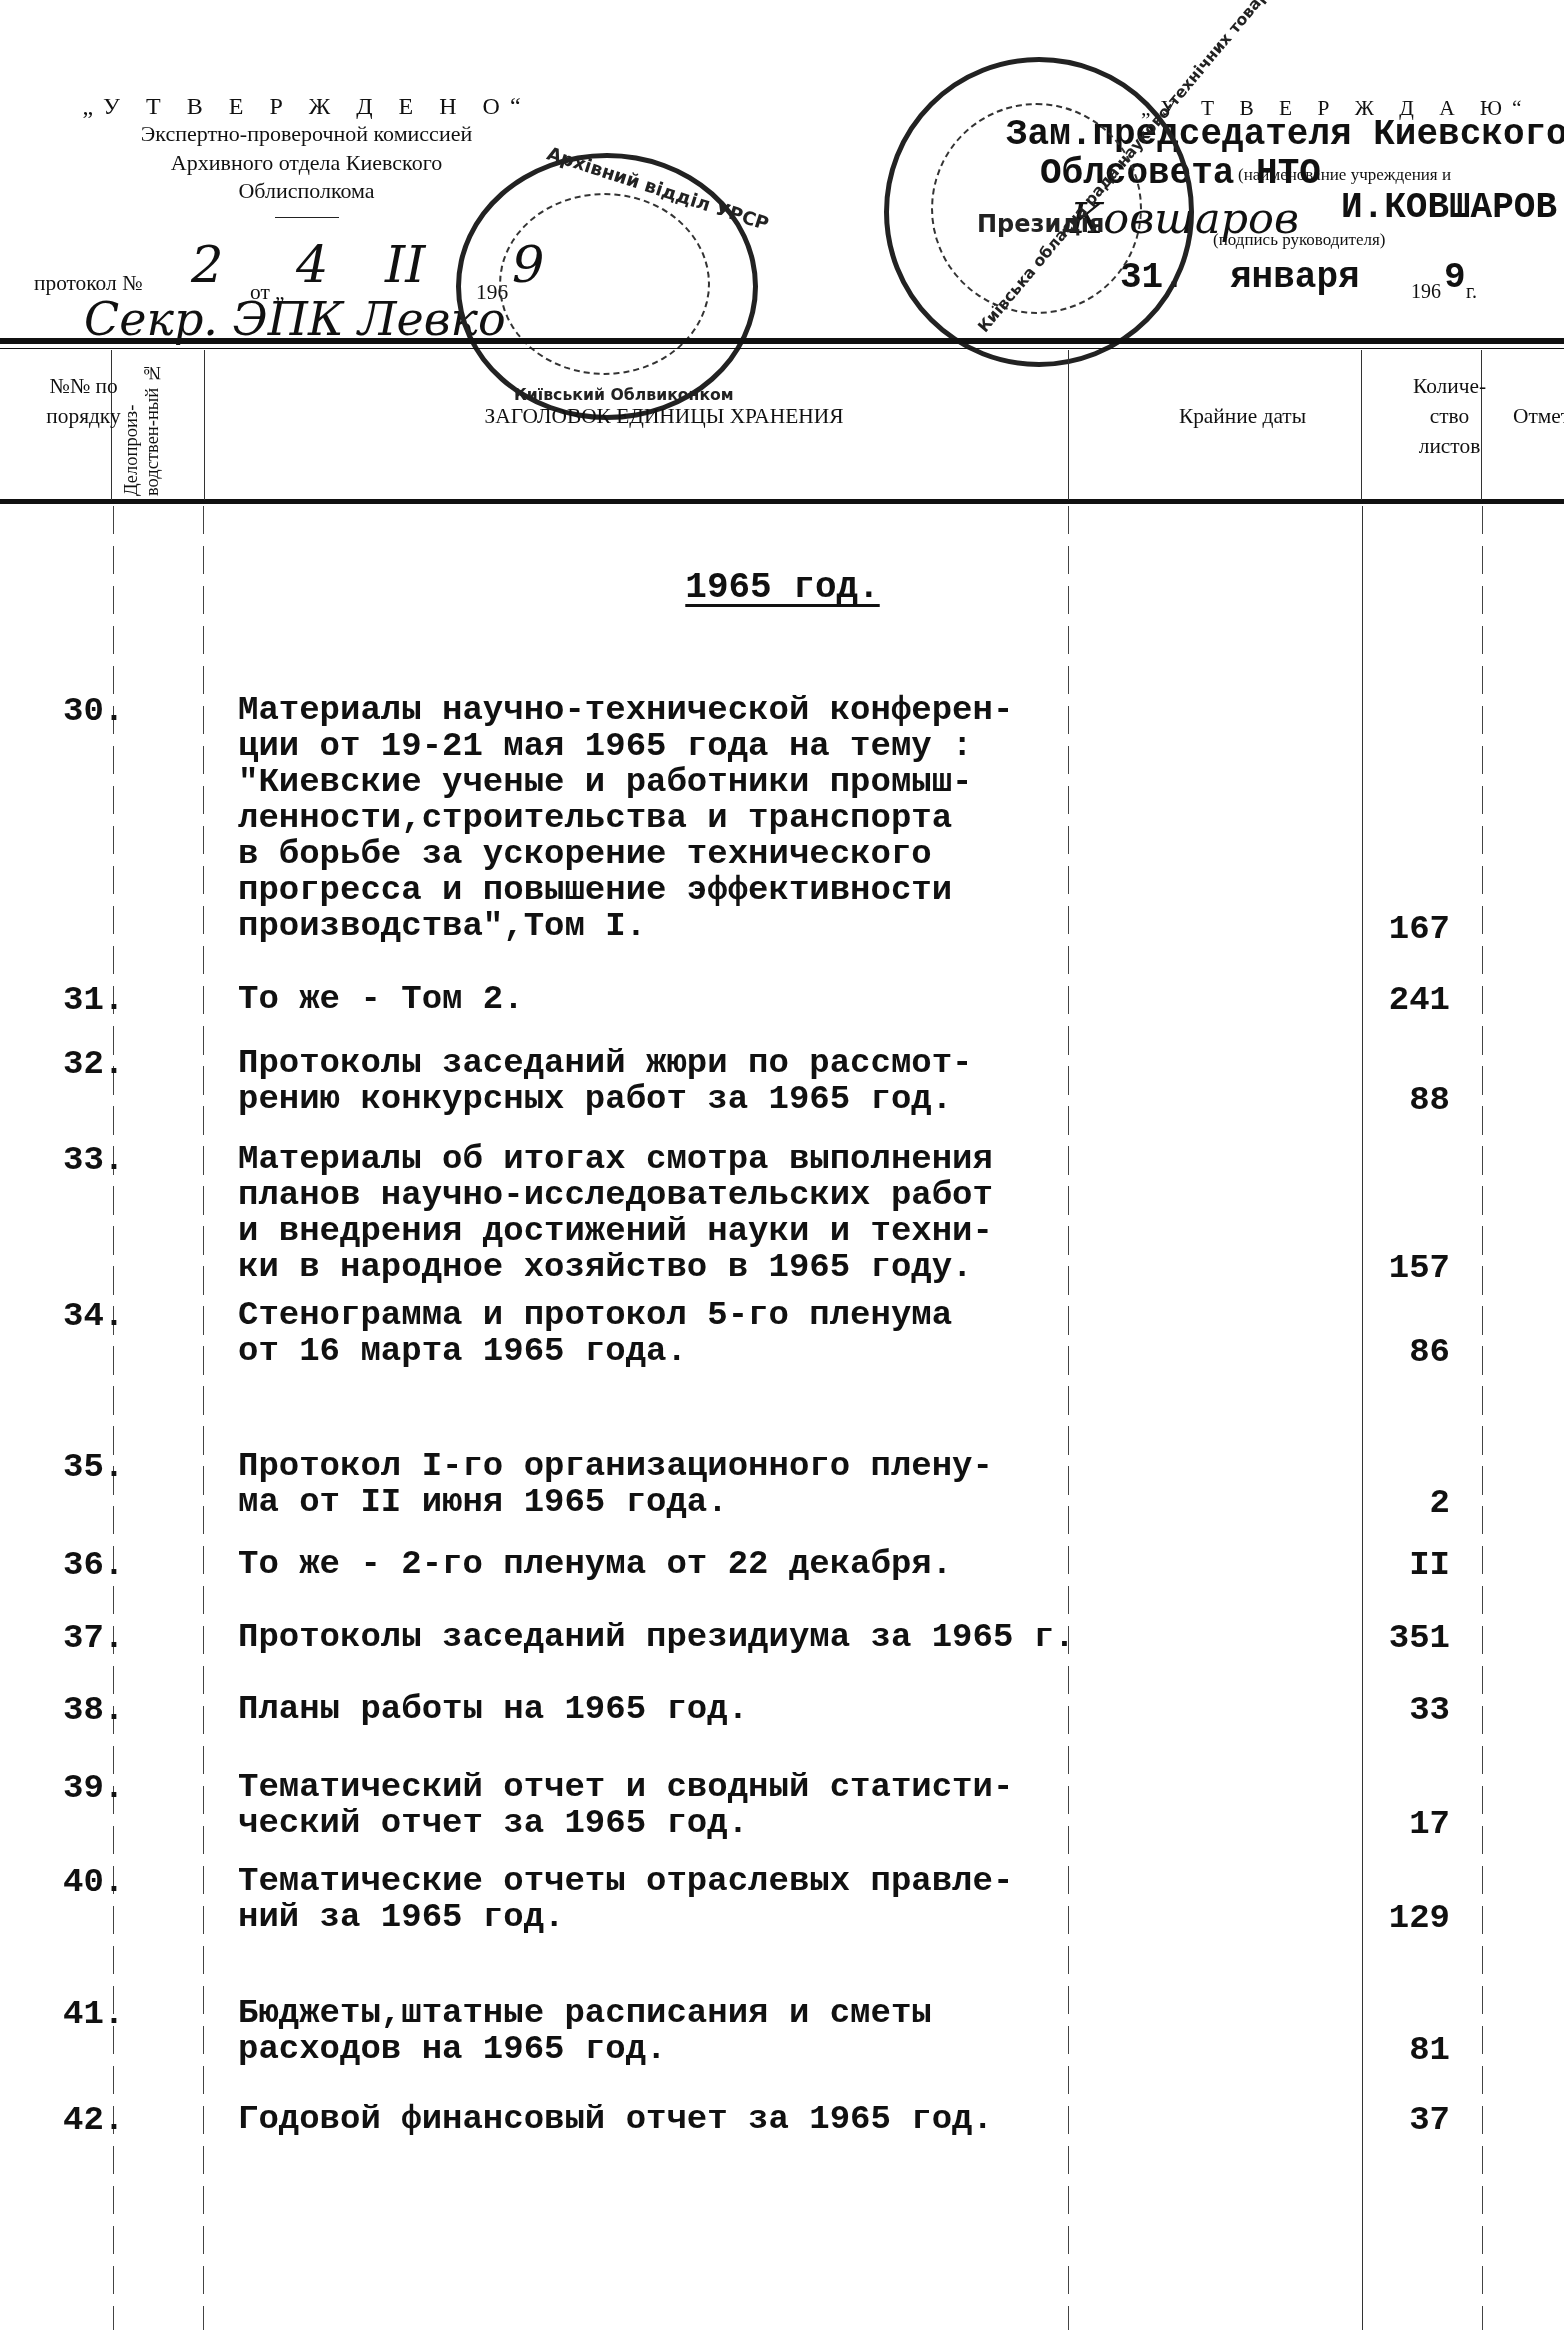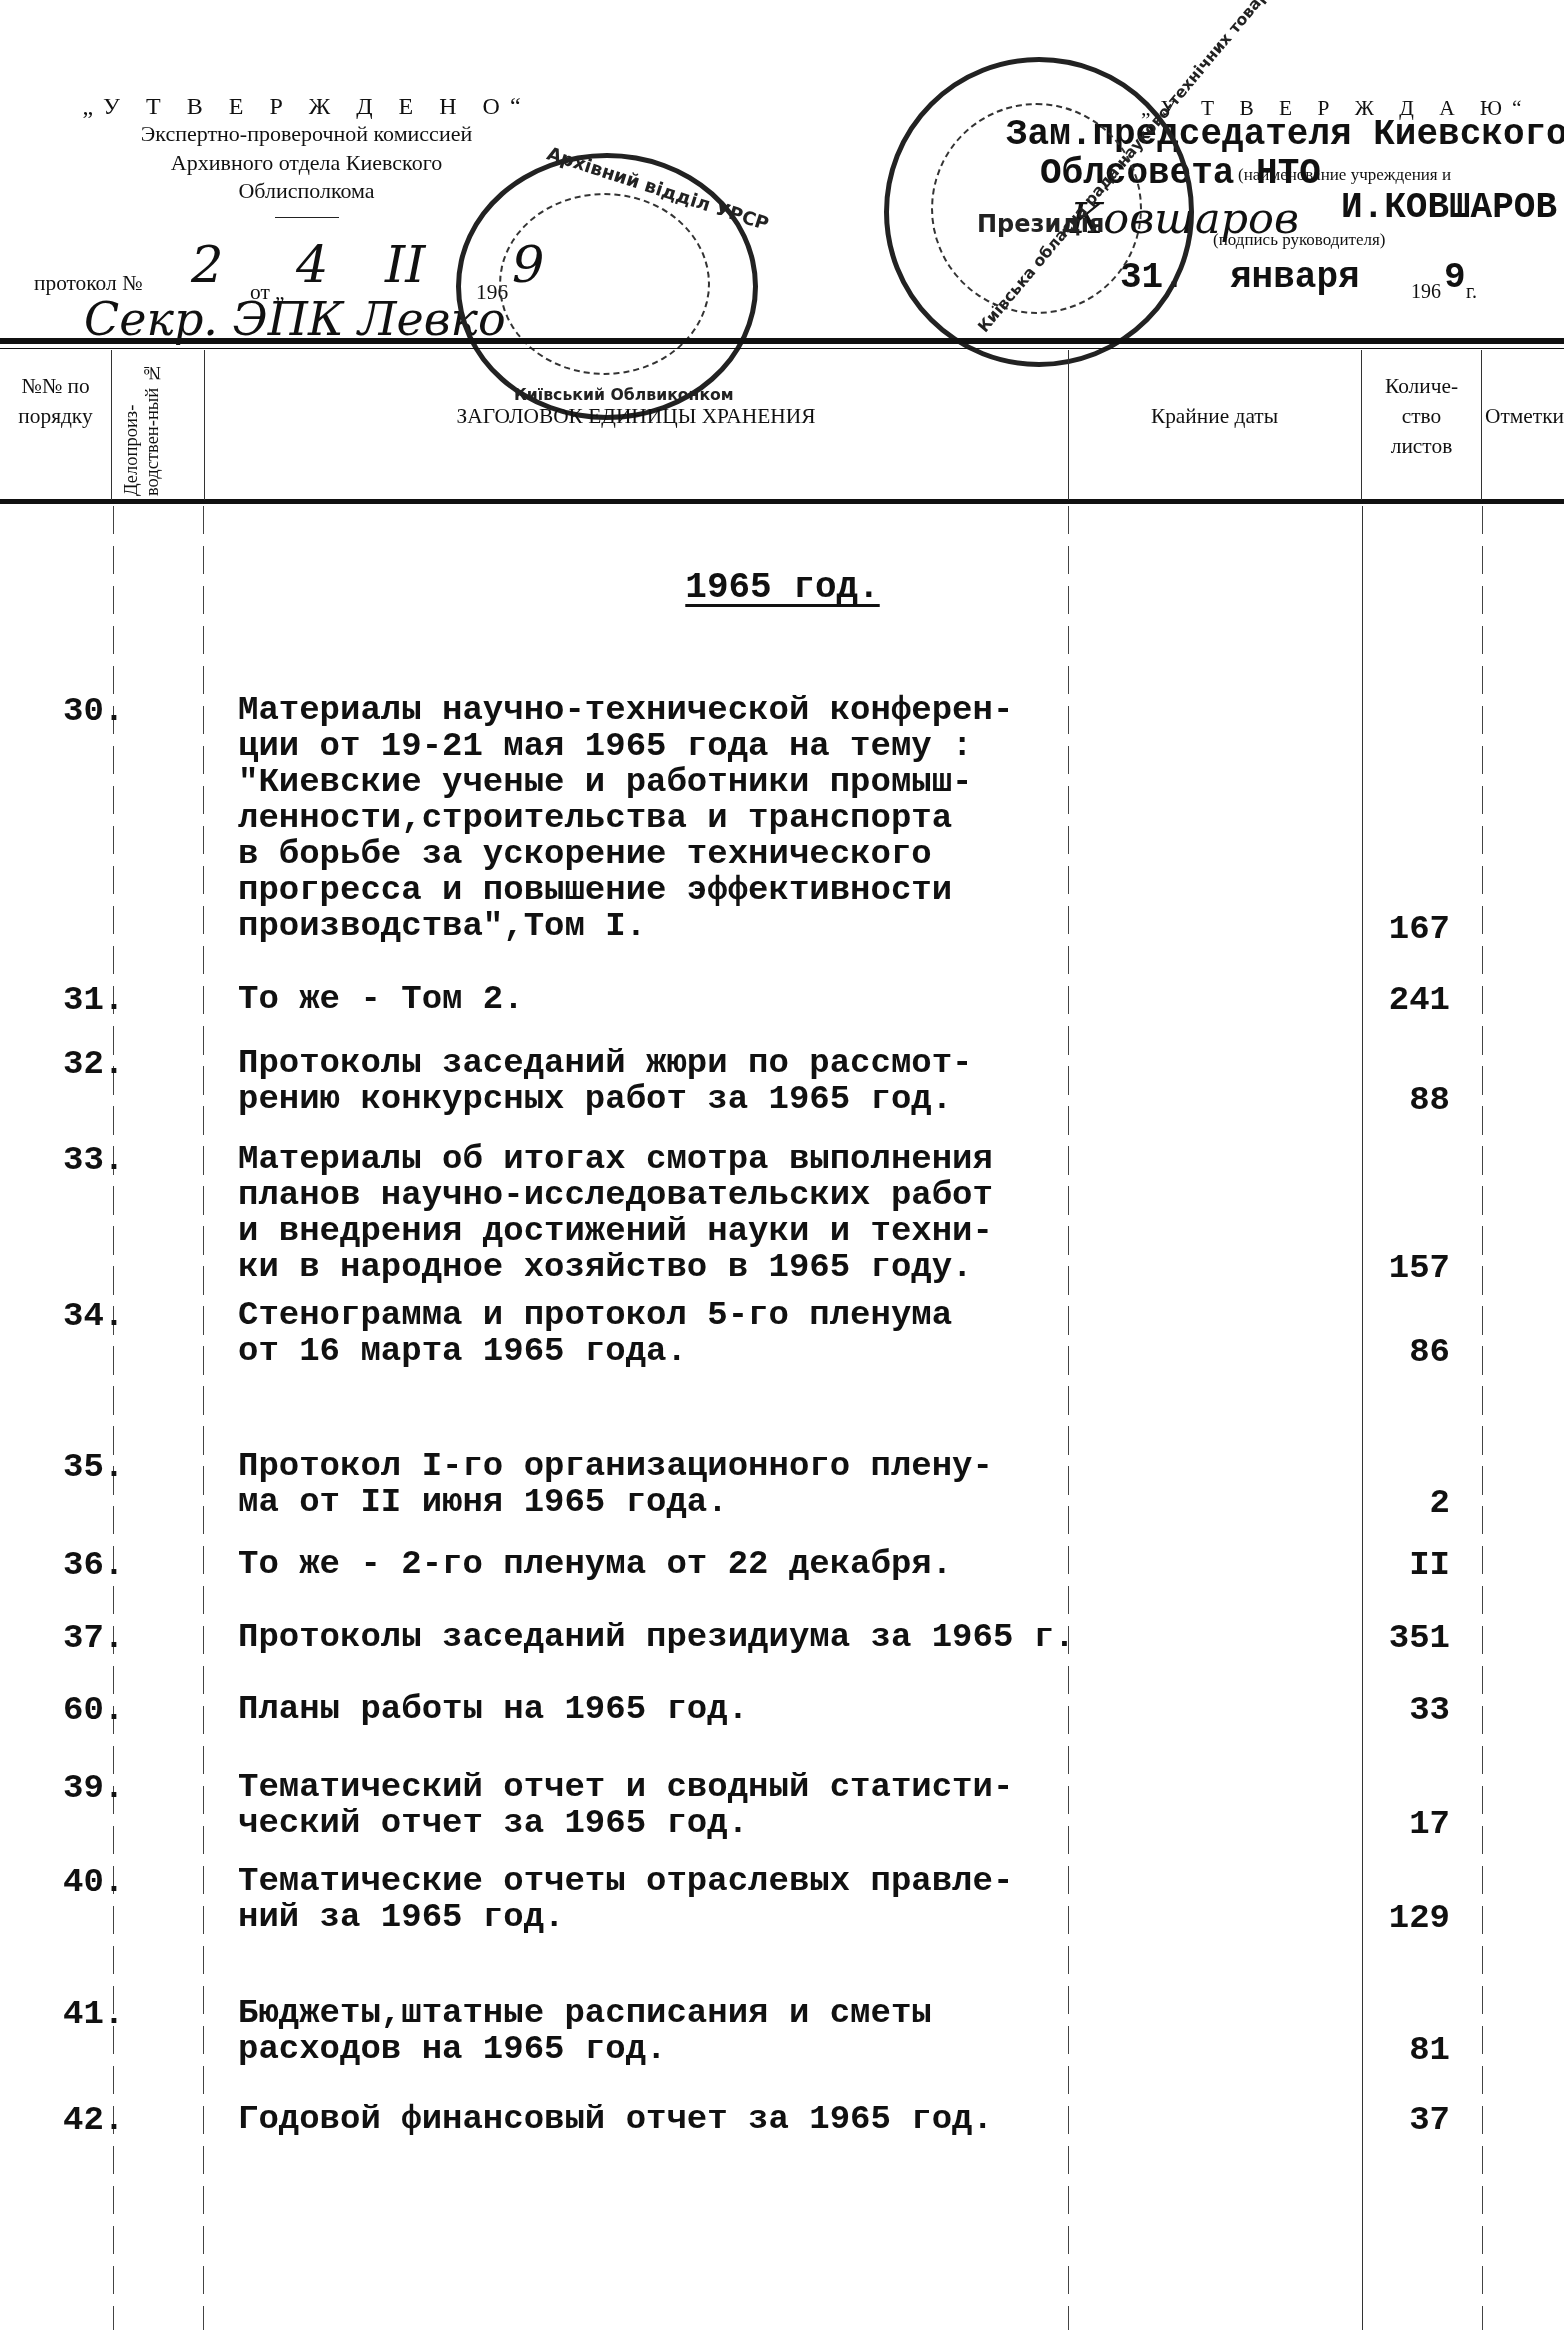--- a/index.html
+++ b/index.html
@@ -25,21 +25,21 @@
   .stamp { position:absolute; border-radius:50%; border:5.7px solid #222; }
   .stamp-inner { position:absolute; border-radius:50%; border:2.9px dashed #333; }
   .stamp-text { position:absolute; font-family:"DejaVu Sans", sans-serif; font-weight:bold; font-size:18.5px; color:#222; white-space:nowrap; }
 
   
   .hline { position:absolute; left:0; width:1565px; background:#111; }
   .vline { position:absolute; width:1.4px; background:#333; }
   .vline.dash { background:repeating-linear-gradient(to bottom, #444 0 28.5px, transparent 28.5px 40px); }
 
   
-  .hcell { position:absolute; font-family:"Liberation Serif", serif; font-size:21.4px; text-align:center; line-height:30px; }
+  .hcell { position:absolute; font-family:"Liberation Serif", serif; font-size:21.4px; text-align:center; line-height:30px;padding-left:28px; }
   .vert { position:absolute; writing-mode:vertical-rl; transform:rotate(180deg); font-family:"Liberation Serif", serif; font-size:18.5px; line-height:21.4px; text-align:left; }
 
   
   #section-title { position:absolute; left:0; width:1565px; top:567px; text-align:center; }
   #section-title span { font-family:"Liberation Mono", monospace; font-weight:bold; font-size:36px; text-decoration:underline; text-underline-offset:7.1px; }
 
   .row { position:absolute; left:0; width:1565px; }
   .row .num { position:absolute; left:63px; font-family:"Liberation Mono", monospace; font-weight:bold; font-size:34px; }
   .row .text { position:absolute; left:238px; width:842px; font-family:"Liberation Mono", monospace; font-weight:bold; font-size:34px; line-height:36px; white-space:pre-line; }
   .row .count { position:absolute; left:1364px; width:86px; text-align:right; font-family:"Liberation Mono", monospace; font-weight:bold; font-size:34px; }
@@ -168,21 +168,21 @@
   <span class="num">36.</span>
   <span class="text">То же - 2-го пленума от 22 декабря.</span>
   <span class="count">II</span>
 </div>
 <div class="row" style="top:1619px;">
   <span class="num">37.</span>
   <span class="text">Протоколы заседаний президиума за 1965 г.</span>
   <span class="count">351</span>
 </div>
 <div class="row" style="top:1691px;">
-  <span class="num">60.</span>
+  <span class="num">38.</span>
   <span class="text">Планы работы на 1965 год.</span>
   <span class="count">33</span>
 </div>
 <div class="row" style="top:1769px;">
   <span class="num">39.</span>
   <span class="text">Тематический отчет и сводный статисти-
 ческий отчет за 1965 год.</span>
   <span class="count" style="top:36px;">17</span>
 </div>
 <div class="row" style="top:1863px;">

